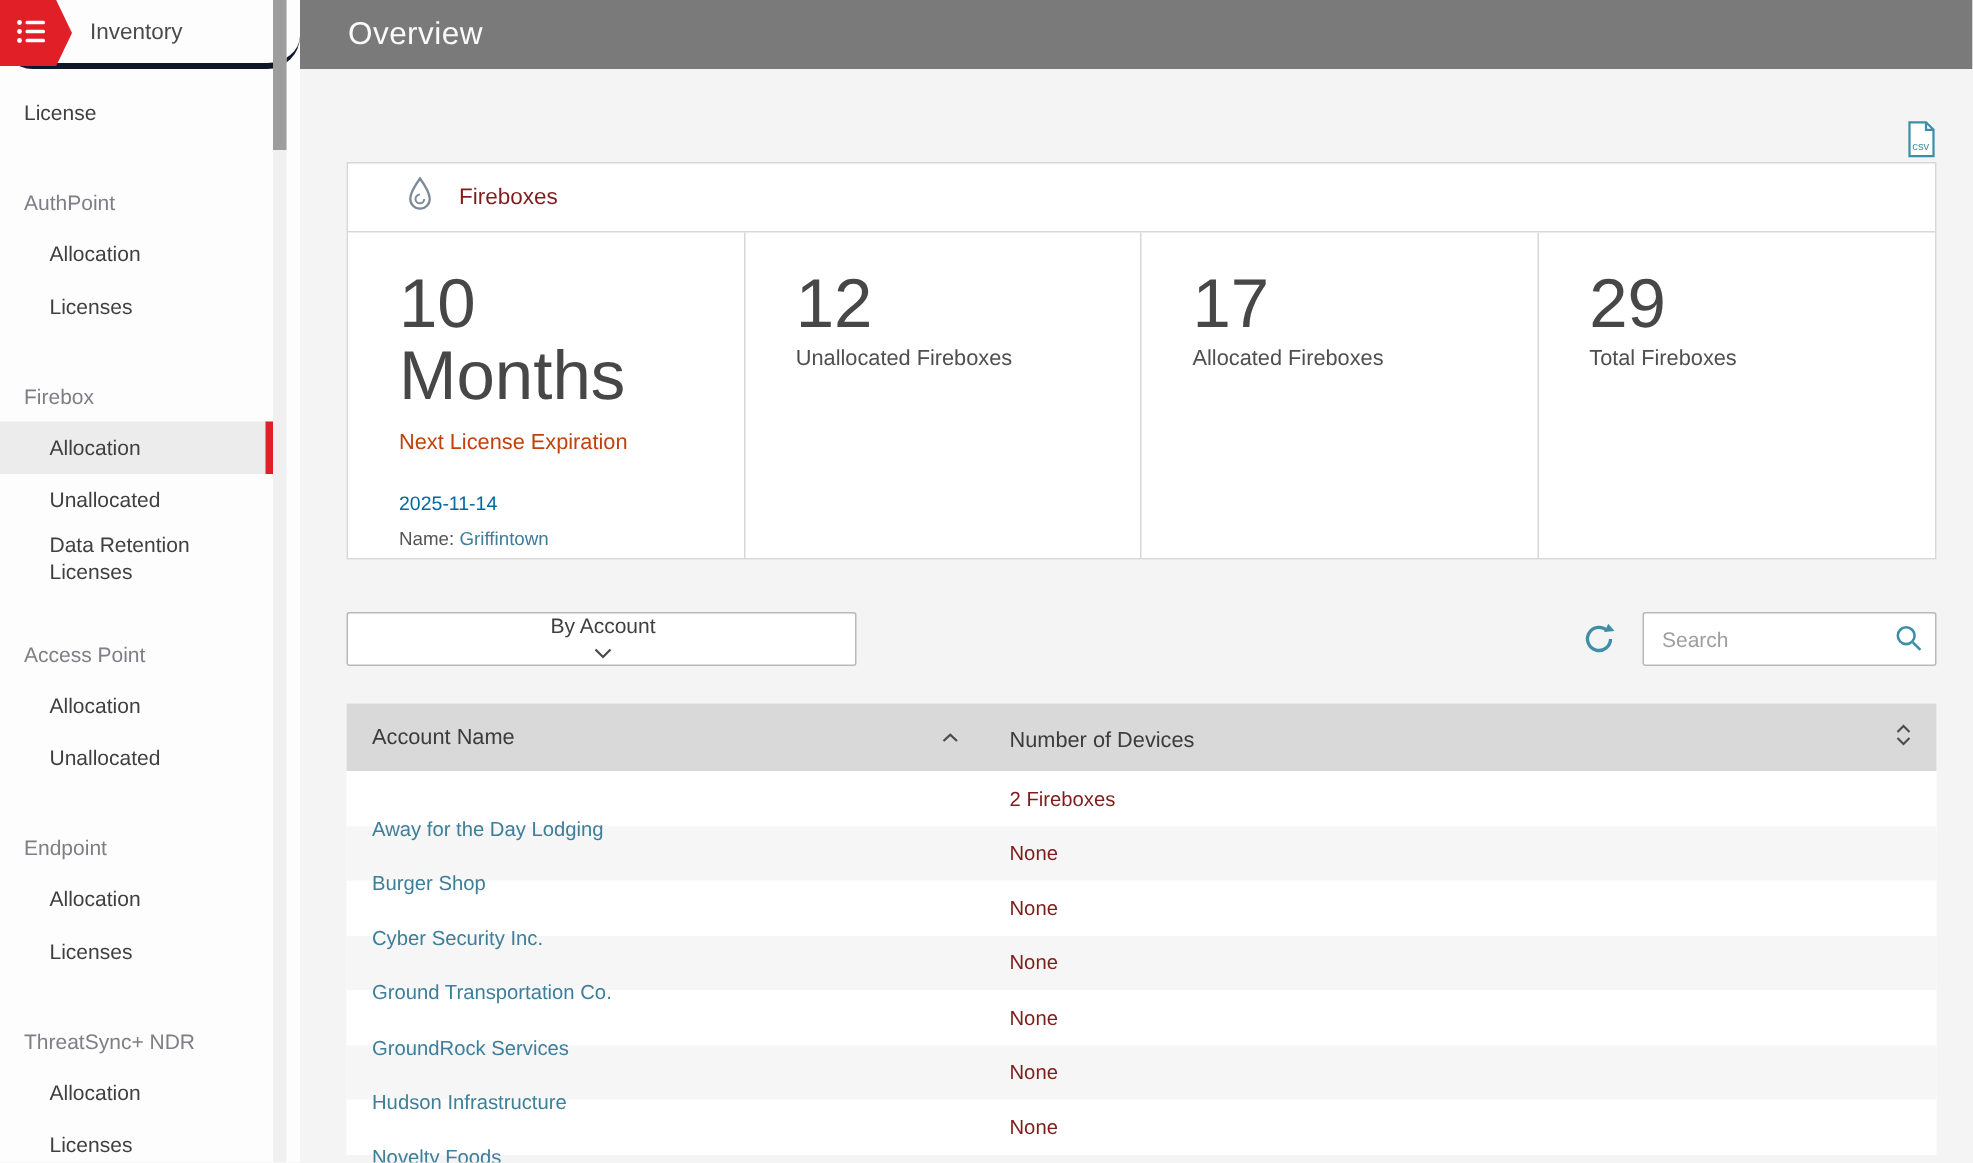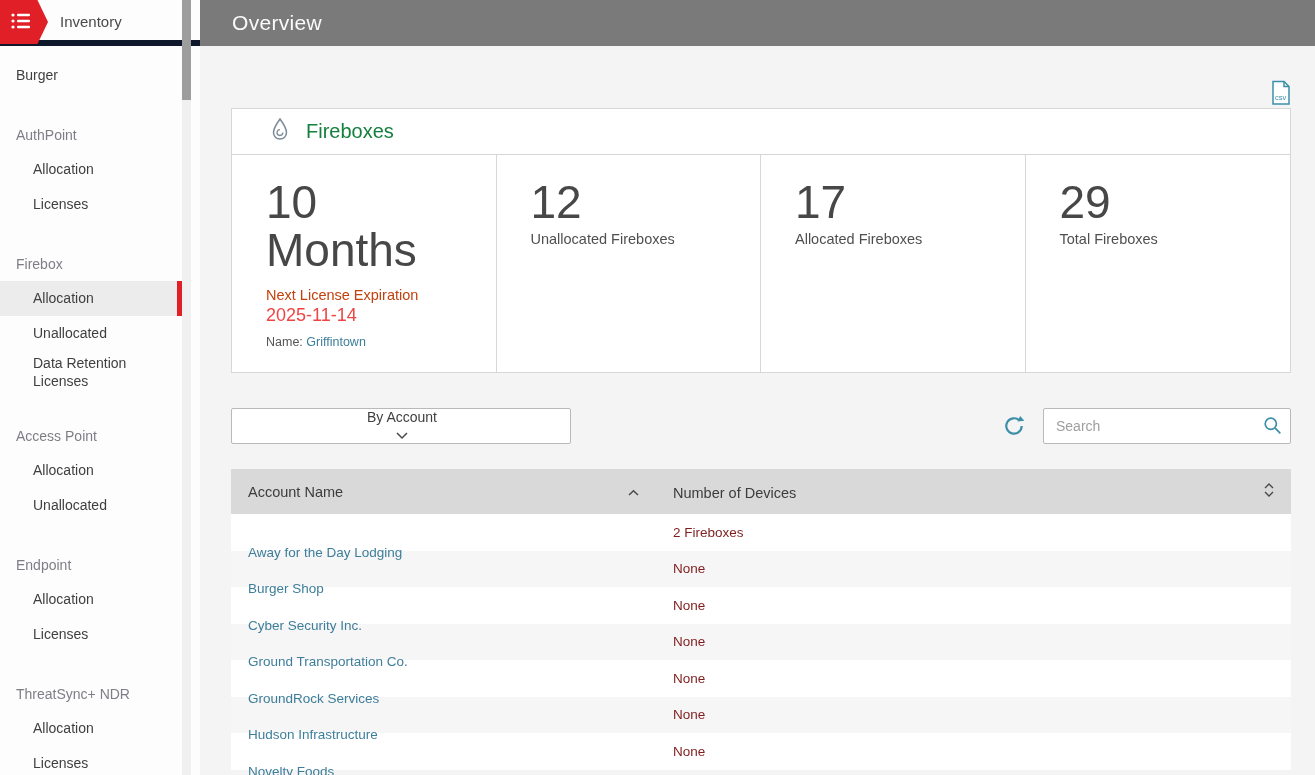--- a/index.html
+++ b/index.html
@@ -3,21 +3,21 @@
 <meta charset="utf-8">
 <style>
   * { margin:0; padding:0; box-sizing:border-box; }
   html,body { width:1315px; height:775px; overflow:hidden;
     font-family:"Liberation Sans", sans-serif; background:#f4f4f4; }
   body { position:relative; }
 
   
   .sidebar { position:absolute; left:0; top:0; width:200px; height:775px;
     background:#fdfdfd; z-index:3; }
-  .sidebar-header { height:46px; position:relative; border-bottom:6px solid #0f172a; }
+  .sidebar-header { height:46px; position:relative; border-bottom:4px solid #0f172a;border-radius:22px; }
   .ribbon { position:absolute; left:0; top:0; width:48px; height:44px; background:#e01f26;
     clip-path:polygon(0 0, 78% 0, 100% 50%, 78% 100%, 0 100%);
     display:flex; align-items:center; padding-left:11px; cursor:pointer; border:none; }
   .sidebar-title { position:absolute; left:60px; top:13px; font-size:15px; color:#4a4a4a; }
   .sidebar-nav { padding-top:12px; width:182px; }
   .nav-item, .nav-sub { position:relative; display:flex; align-items:center;
     min-height:35px; padding:4px 16px; font-size:14px; color:#3f3f3f; cursor:pointer; line-height:1.25; }
   .nav-sub { padding-left:33px; padding-right:20px; }
   .nav-section { display:flex; align-items:center; min-height:35px; margin-top:24px;
     padding:0 16px; font-size:14px; color:#7e7e86; }
@@ -36,40 +36,40 @@
   .content { position:absolute; top:46px; left:0; right:0; bottom:0; background:#f4f4f4;
     padding:0 24px 0 31px; }
 
   .csv-row { display:flex; justify-content:flex-end; padding-top:22px; height:50px;margin-top:12px; }
   .csv-btn { background:none; border:none; cursor:pointer; padding:0; height:26px; }
 
   
   .card { background:#fff; border:1px solid #d7d7d7; }
   .card-head { height:46px; border-bottom:1px solid #d7d7d7; display:flex;
     align-items:center; padding-left:37px; gap:15px; }
-  .card-title { font-size:20px; color:#15803d; }
+  .card-title { font-size:15px; color:#7f1d1d; }
   .card-body { display:grid; grid-template-columns:1fr 1fr 1fr 1fr; height:217px; }
   .cell { padding:24px 18px 0 34px; border-right:1px solid #d7d7d7; }
   .cell:last-child { border-right:none; }
   .big { font-size:46px; font-weight:300; color:#474747; line-height:1.04; }
   .stat-label { font-size:14.5px; color:#4f4f4f; margin-top:4px; }
   .exp-label { font-size:14.5px; color:#c2410c; margin-top:12px; }
-  .exp-date { font-size:18px; color:#ef4444; margin-top:2px; }
+  .exp-date { font-size:13px; color:#0369a1; margin-top:25px; }
   .exp-name { font-size:12.5px; color:#555; margin-top:9px; }
   a.link { color:#3d7e9a; text-decoration:none; cursor:pointer; }
 
   
   .controls { display:flex; align-items:center; margin-top:35px; }
   .select { width:340px; height:36px; background:#fff; border:1px solid #b9b9b9;
     border-radius:2px; display:flex; align-items:center; justify-content:space-between;
     padding:0 14px 0 16px; font-size:14px; color:#3f3f3f; cursor:pointer;flex-direction:column; }
   .ctrl-spacer { flex:1; }
   .refresh-btn { background:none; border:none; cursor:pointer; padding:0;
     width:22px; height:22px; margin-right:18px; }
-  .search-wrap { position:relative; width:248px; height:36px; }
+  .search-wrap { position:relative; width:196px; height:36px; }
   .search-wrap input { width:100%; height:100%; border:1px solid #b9b9b9; border-radius:2px;
     padding:0 36px 0 12px; font-size:14px; color:#444; background:#fff; outline:none; }
   .search-wrap input::placeholder { color:#9e9e9e; }
   .search-wrap .mag { position:absolute; right:9px; top:8px; }
 
   
   .table { margin-top:25px; background:#fff; }
   .thead { display:flex; background:#d9d9d9; height:45px; align-items:center;
     font-size:14.5px; color:#3c3c3c; }
   .th { display:flex; align-items:flex-end; justify-content:space-between;
@@ -94,21 +94,21 @@
           <circle cx="2" cy="9" r="1.6"></circle>
             <rect x="6" y="7.8" width="13" height="2.4" rx="1"></rect>
           <circle cx="2" cy="15" r="1.6"></circle>
             <rect x="6" y="13.8" width="13" height="2.4" rx="1"></rect>
         </svg>
       </span>
     </button>
     <span class="sidebar-title">Inventory</span>
   </div>
   <nav class="sidebar-nav">
-    <div class="nav-item">Burger</div>
+    <div class="nav-item">License</div>
     <div class="nav-section">AuthPoint</div>
     <div class="nav-sub">Allocation</div>
     <div class="nav-sub">Licenses</div>
     <div class="nav-section">Firebox</div>
     <div class="nav-sub selected">Allocation</div>
     <div class="nav-sub">Unallocated</div>
     <div class="nav-sub">Data Retention Licenses</div>
     <div class="nav-section">Access Point</div>
     <div class="nav-sub">Allocation</div>
     <div class="nav-sub">Unallocated</div>

